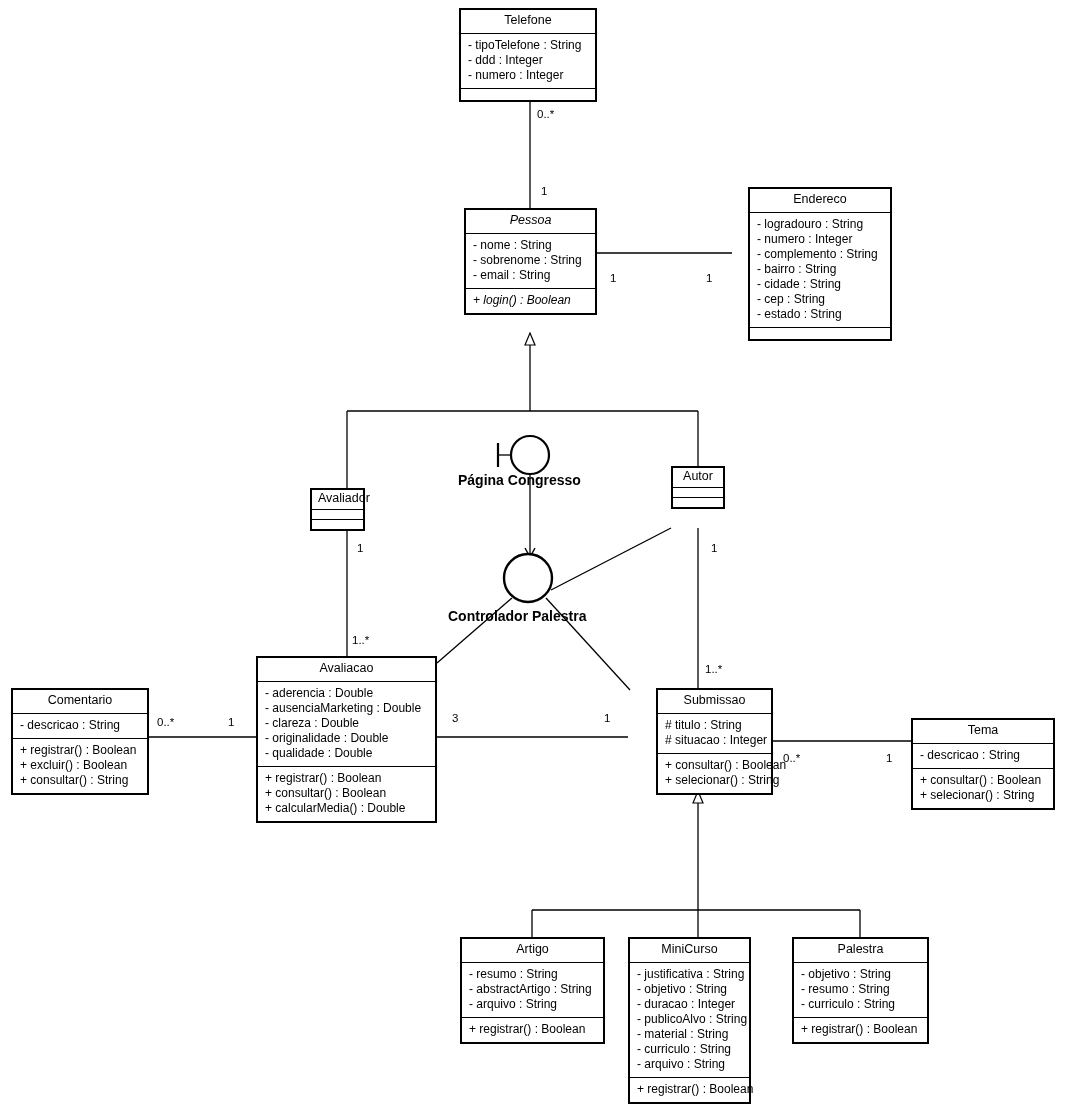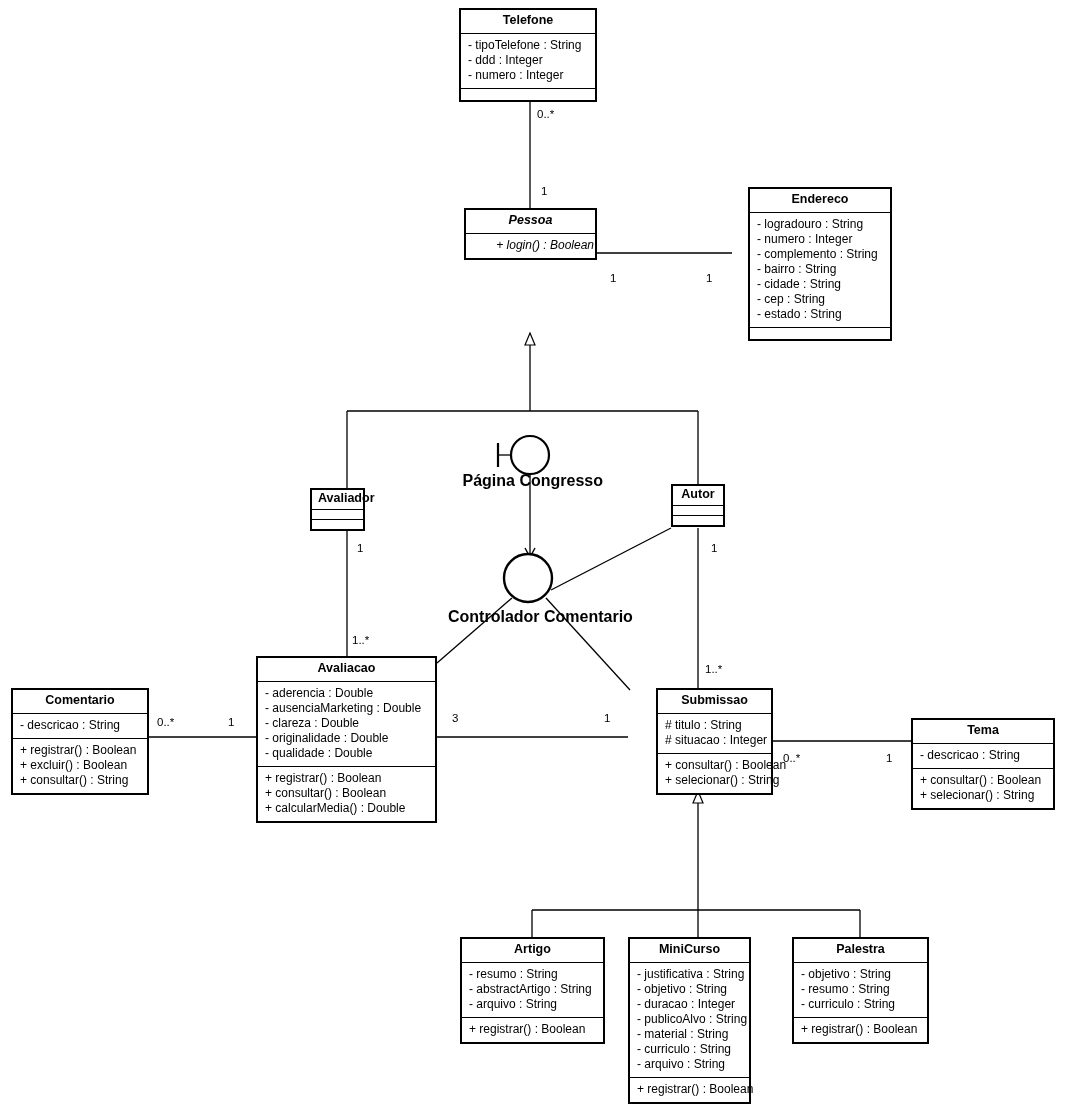--- a/index.html
+++ b/index.html
@@ -25,66 +25,65 @@
   }
   .uml-class {
     position: absolute;
     box-sizing: border-box;
     border: 2px solid #000000;
     background: #ffffff;
     z-index: 5;
   }
   .cls-name {
     text-align: center;
-    font-weight: bold;
+    font-weight: normal;
     font-size: 12.5px;
     color: #000000;
     padding: 4px 6px 5px 6px;
     line-height: 1.1;
     white-space: nowrap;
   }
   .cls-name.abstract {
     font-style: italic;
   }
   .cls-compartment {
     border-top: 1.5px solid #000000;
-    padding: 4px 1px 5px 7px;
+    padding: 4px 11px 5px 7px;
   }
   .cls-compartment.empty {
     padding: 0;
     height: 11px;
   }
   .cls-compartment.empty-small {
     padding: 0;
     height: 9px;
   }
   .member {
     font-size: 12px;
     color: #000000;
     line-height: 15px;
     white-space: nowrap;
   }
   .member.italic {
     font-style: italic;
-    text-align: right;
   }
   .mult {
     position: absolute;
     font-size: 11.5px;
     color: #000000;
     white-space: nowrap;
     z-index: 6;
   }
   .iface-label {
     position: absolute;
-    font-size: 16px;
+    font-size: 14px;
     font-weight: bold;
     color: #000000;
     white-space: nowrap;
-    text-align: right;
+    text-align: left;
     z-index: 6;
   }
 </style>
 </head>
 <body>
 
 <div id="diagram-root">
 
   <svg id="edge-layer" viewBox="0 0 1065 1111" xmlns="http://www.w3.org/2000/svg">
     <defs>
@@ -146,20 +145,25 @@
       <div class="member">- tipoTelefone : String</div>
       <div class="member">- ddd : Integer</div>
       <div class="member">- numero : Integer</div>
     </div>
     <div class="cls-compartment empty"></div>
   </div>
 
   <div class="uml-class" style="left:464px; top:208px; width:133px;">
     <div class="cls-name abstract">Pessoa</div>
     <div class="cls-compartment">
+      <div class="member">- nome : String</div>
+      <div class="member">- sobrenome : String</div>
+      <div class="member">- email : String</div>
+    </div>
+    <div class="cls-compartment">
       <div class="member italic">+ login() : Boolean</div>
     </div>
   </div>
 
   <div class="uml-class" style="left:732px; top:187px; width:144px;margin-left:16px;">
     <div class="cls-name">Endereco</div>
     <div class="cls-compartment">
       <div class="member">- logradouro : String</div>
       <div class="member">- numero : Integer</div>
       <div class="member">- complemento : String</div>
@@ -170,21 +174,21 @@
     </div>
     <div class="cls-compartment empty"></div>
   </div>
 
   <div class="uml-class" style="left:310px; top:488px; width:55px;">
     <div class="cls-name" style="padding:2px 6px 3px 6px;">Avaliador</div>
     <div class="cls-compartment empty-small"></div>
     <div class="cls-compartment empty-small"></div>
   </div>
 
-  <div class="uml-class" style="left:671px; top:484px; width:54px;">
+  <div class="uml-class" style="left:671px; top:466px; width:54px;">
     <div class="cls-name" style="padding:2px 6px 3px 6px;">Autor</div>
     <div class="cls-compartment empty-small"></div>
     <div class="cls-compartment empty-small"></div>
   </div>
 
   <div class="uml-class" style="left:11px; top:688px; width:138px;">
     <div class="cls-name">Comentario</div>
     <div class="cls-compartment">
       <div class="member">- descricao : String</div>
     </div>
@@ -268,21 +272,21 @@
       <div class="member">- objetivo : String</div>
       <div class="member">- resumo : String</div>
       <div class="member">- curriculo : String</div>
     </div>
     <div class="cls-compartment">
       <div class="member">+ registrar() : Boolean</div>
     </div>
   </div>
 
   <div class="iface-label" style="left:458px; top:472px; width:145px;">Página Congresso</div>
-  <div class="iface-label" style="left:448px; top:608px; width:165px;">Controlador Comentario</div>
+  <div class="iface-label" style="left:448px; top:608px; width:165px;">Controlador Palestra</div>
 
   <div class="mult" style="left:537px; top:108px;">0..*</div>
   <div class="mult" style="left:541px; top:185px;">1</div>
   <div class="mult" style="left:610px; top:272px;">1</div>
   <div class="mult" style="left:706px; top:272px;">1</div>
   <div class="mult" style="left:357px; top:542px;">1</div>
   <div class="mult" style="left:711px; top:542px;">1</div>
   <div class="mult" style="left:352px; top:634px;">1..*</div>
   <div class="mult" style="left:705px; top:663px;">1..*</div>
   <div class="mult" style="left:157px; top:716px;">0..*</div>

